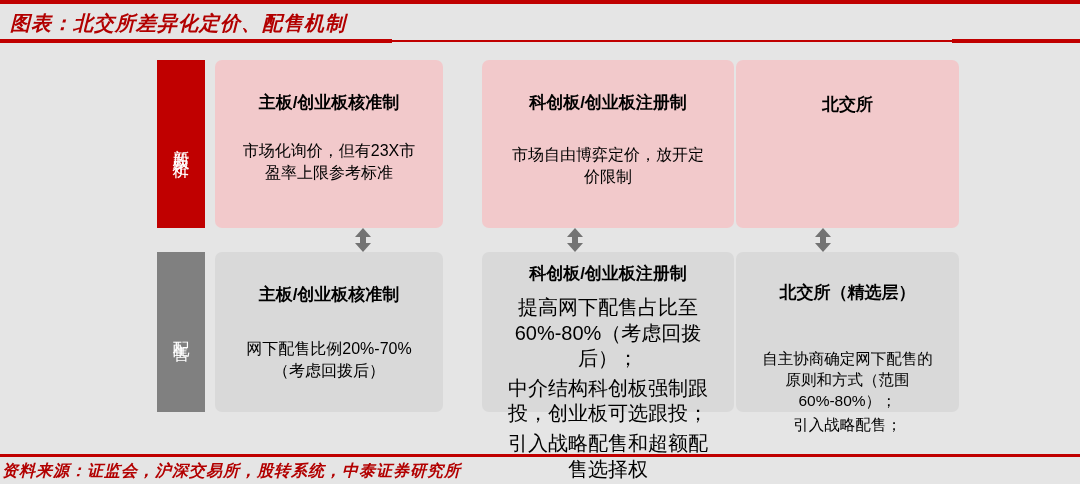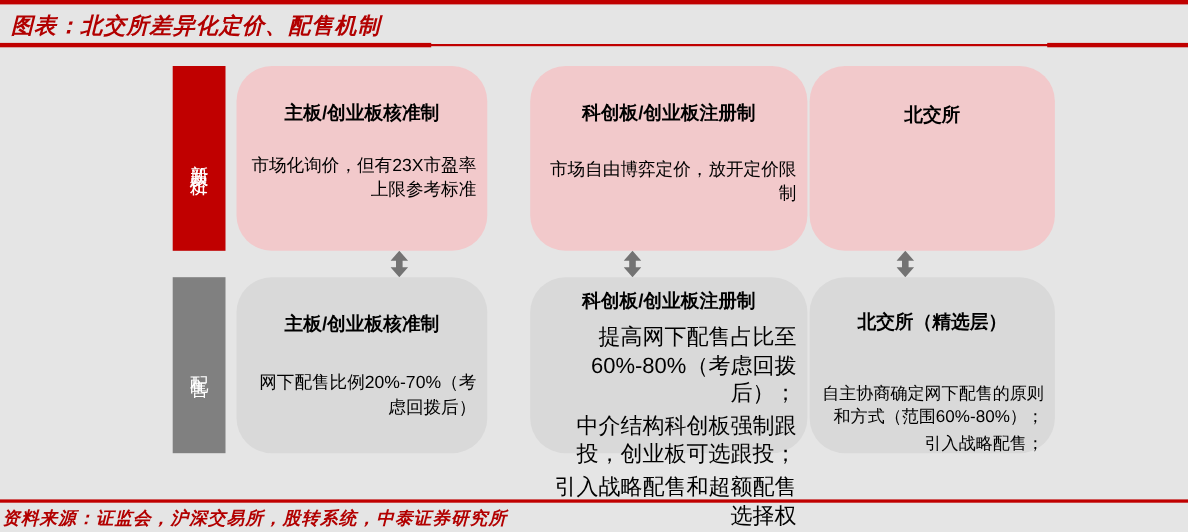--- a/index.html
+++ b/index.html
@@ -33,40 +33,40 @@
     color: #ffffff; font-size: 17px; font-weight: normal;
     writing-mode: vertical-rl; text-orientation: upright;
     letter-spacing: 4px; line-height: 1;
   }
   .row-label.pricing { top: 60px;  height: 168px; background: #c00000; }
   .row-label.placing { top: 252px; height: 160px; background: #808080; }
 
   
   .box {
     position: absolute;
-    border-radius: 32px;
+    border-radius: 7px;
     display: flex; flex-direction: column; align-items: center;
     text-align: center;
     overflow: visible;
   }
   .box.pink { background: #f2c9cb; }
   .box.gray { background: #d9d9d9; }
 
   .row1 { top: 60px;  height: 168px; }
   .row2 { top: 252px; height: 160px; }
   .col1 { left: 215px; width: 228px; }
   .col2 { left: 482px; width: 252px; }
   .col3 { left: 736px; width: 223px; }
 
   .box-title {
     font-size: 17px; font-weight: bold; color: #000000;
     line-height: 1.3; padding: 0 6px;
   }
   .box-body {
-    font-size: 16px; color: #000000; line-height: 1.35; padding: 0 10px; text-align: right;
+    font-size: 16px; color: #000000; line-height: 1.35; padding: 0 24px;
   }
   .box-body p { margin: 0; }
 
   
   .b-r1c1 { padding-top: 32px; } .b-r1c1 .box-body { margin-top: 26px; }
   .b-r1c2 { padding-top: 32px; } .b-r1c2 .box-body { margin-top: 30px; }
   .b-r1c3 { padding-top: 34px; } .b-r1c3 .box-body { margin-top: 48px; }
   .b-r1c3 .box-body { color: #e00000; font-weight: bold; font-size: 17px; }
 
   .b-r2c1 { padding-top: 32px; } .b-r2c1 .box-body { margin-top: 32px; }

